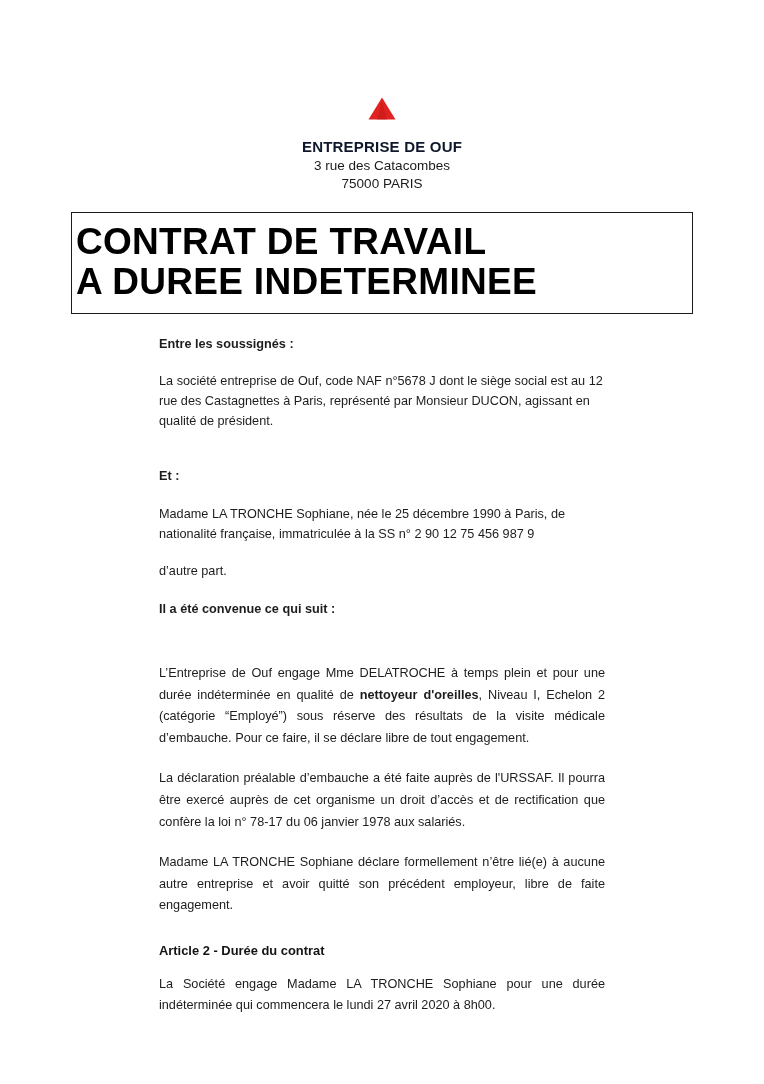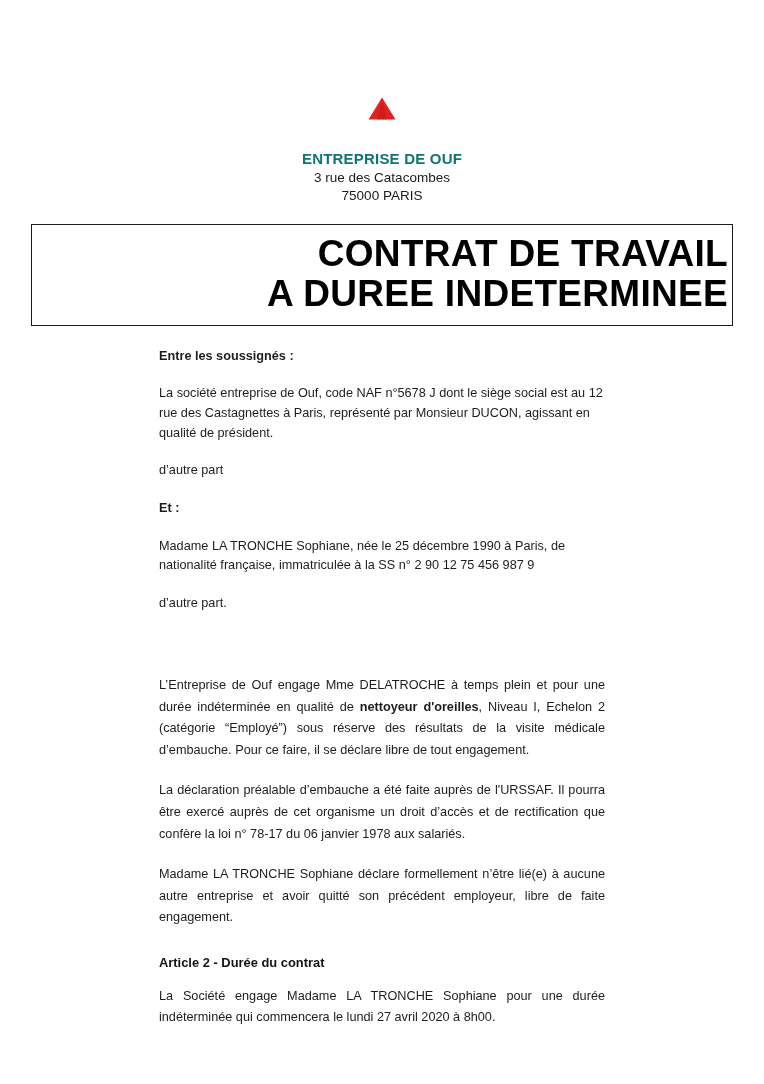--- a/index.html
+++ b/index.html
@@ -29,44 +29,44 @@
     text-align: center;
   }
   .logo-wrap {
     height: 30px;
     line-height: 0;
   }
   .logo-mark {
     display: inline-block;
   }
   .company-name {
-    margin-top: 24px;
+    margin-top: 12px;
     font-size: 15px;
     font-weight: bold;
     letter-spacing: 0.2px;
-    color: #0f766e;
+    color: #0f172a;
   }
   .company-street,
   .company-city {
     font-size: 13.5px;
     font-weight: normal;
     color: #1a1a1a;
     line-height: 1.35;
   }
   .company-street { margin-top: 2px; }
 
   
   .title-box {
     margin: 19px auto 0 auto;
-    width: 702px;
+    width: 622px;
     box-sizing: border-box;
     border: 1.6px solid #1b1b1b;
     background: #ffffff;
     padding: 9px 4px 11px 4px;
-    text-align: right;
+    text-align: left;
   }
   .title-line {
     font-size: 37px;
     font-weight: bold;
     line-height: 1.07;
     letter-spacing: 0.3px;
     color: #000000;
     white-space: nowrap;
   }
 
@@ -139,36 +139,36 @@
     <div class="spacer-top"></div>
 
     <p class="para lead bold">Entre les soussignés :</p>
 
     <div class="gap-md"></div>
 
     <p class="para lead">La société entreprise de Ouf, code NAF n°5678 J dont le siège social est au 12 rue des Castagnettes à Paris, représenté par Monsieur DUCON, agissant en qualité de président.</p>
 
     <div class="gap-md"></div>
 
-    <p class="para lead">d’autre part</p>
 
     <div class="gap-md"></div>
 
     <p class="para lead bold">Et :</p>
 
     <div class="gap-md"></div>
 
     <p class="para lead">Madame LA TRONCHE Sophiane, née le 25 décembre 1990 à Paris, de nationalité française, immatriculée à la SS n° 2 90 12 75 456 987 9</p>
 
     <div class="gap-md"></div>
 
     <p class="para lead">d’autre part.</p>
 
     <div class="gap-md"></div>
 
+    <p class="para lead bold">Il a été convenue ce qui suit :</p>
 
     <div class="gap-xl"></div>
 
     <div id="articles-container">
         <div class="gap-sm"></div>
         <p class="para justify"><span>L’Entreprise de Ouf engage Mme DELATROCHE à temps plein et pour une durée indéterminée en qualité de </span><span class="bold">nettoyeur d'oreilles</span><span>, Niveau I, Echelon 2 (catégorie “Employé”) sous réserve des résultats de la visite médicale d’embauche. Pour ce faire, il se déclare libre de tout engagement.</span></p>
         <div class="gap-md"></div>
         <p class="para justify"><span>La déclaration préalable d’embauche a été faite auprès de l'URSSAF. Il pourra être exercé auprès de cet organisme un droit d’accès et de rectification que confère la loi n° 78-17 du 06 janvier 1978 aux salariés.</span></p>
         <div class="gap-md"></div>
         <p class="para justify"><span>Madame LA TRONCHE Sophiane déclare formellement n’être lié(e) à aucune autre entreprise et avoir quitté son précédent employeur, libre de faite engagement.</span></p>

